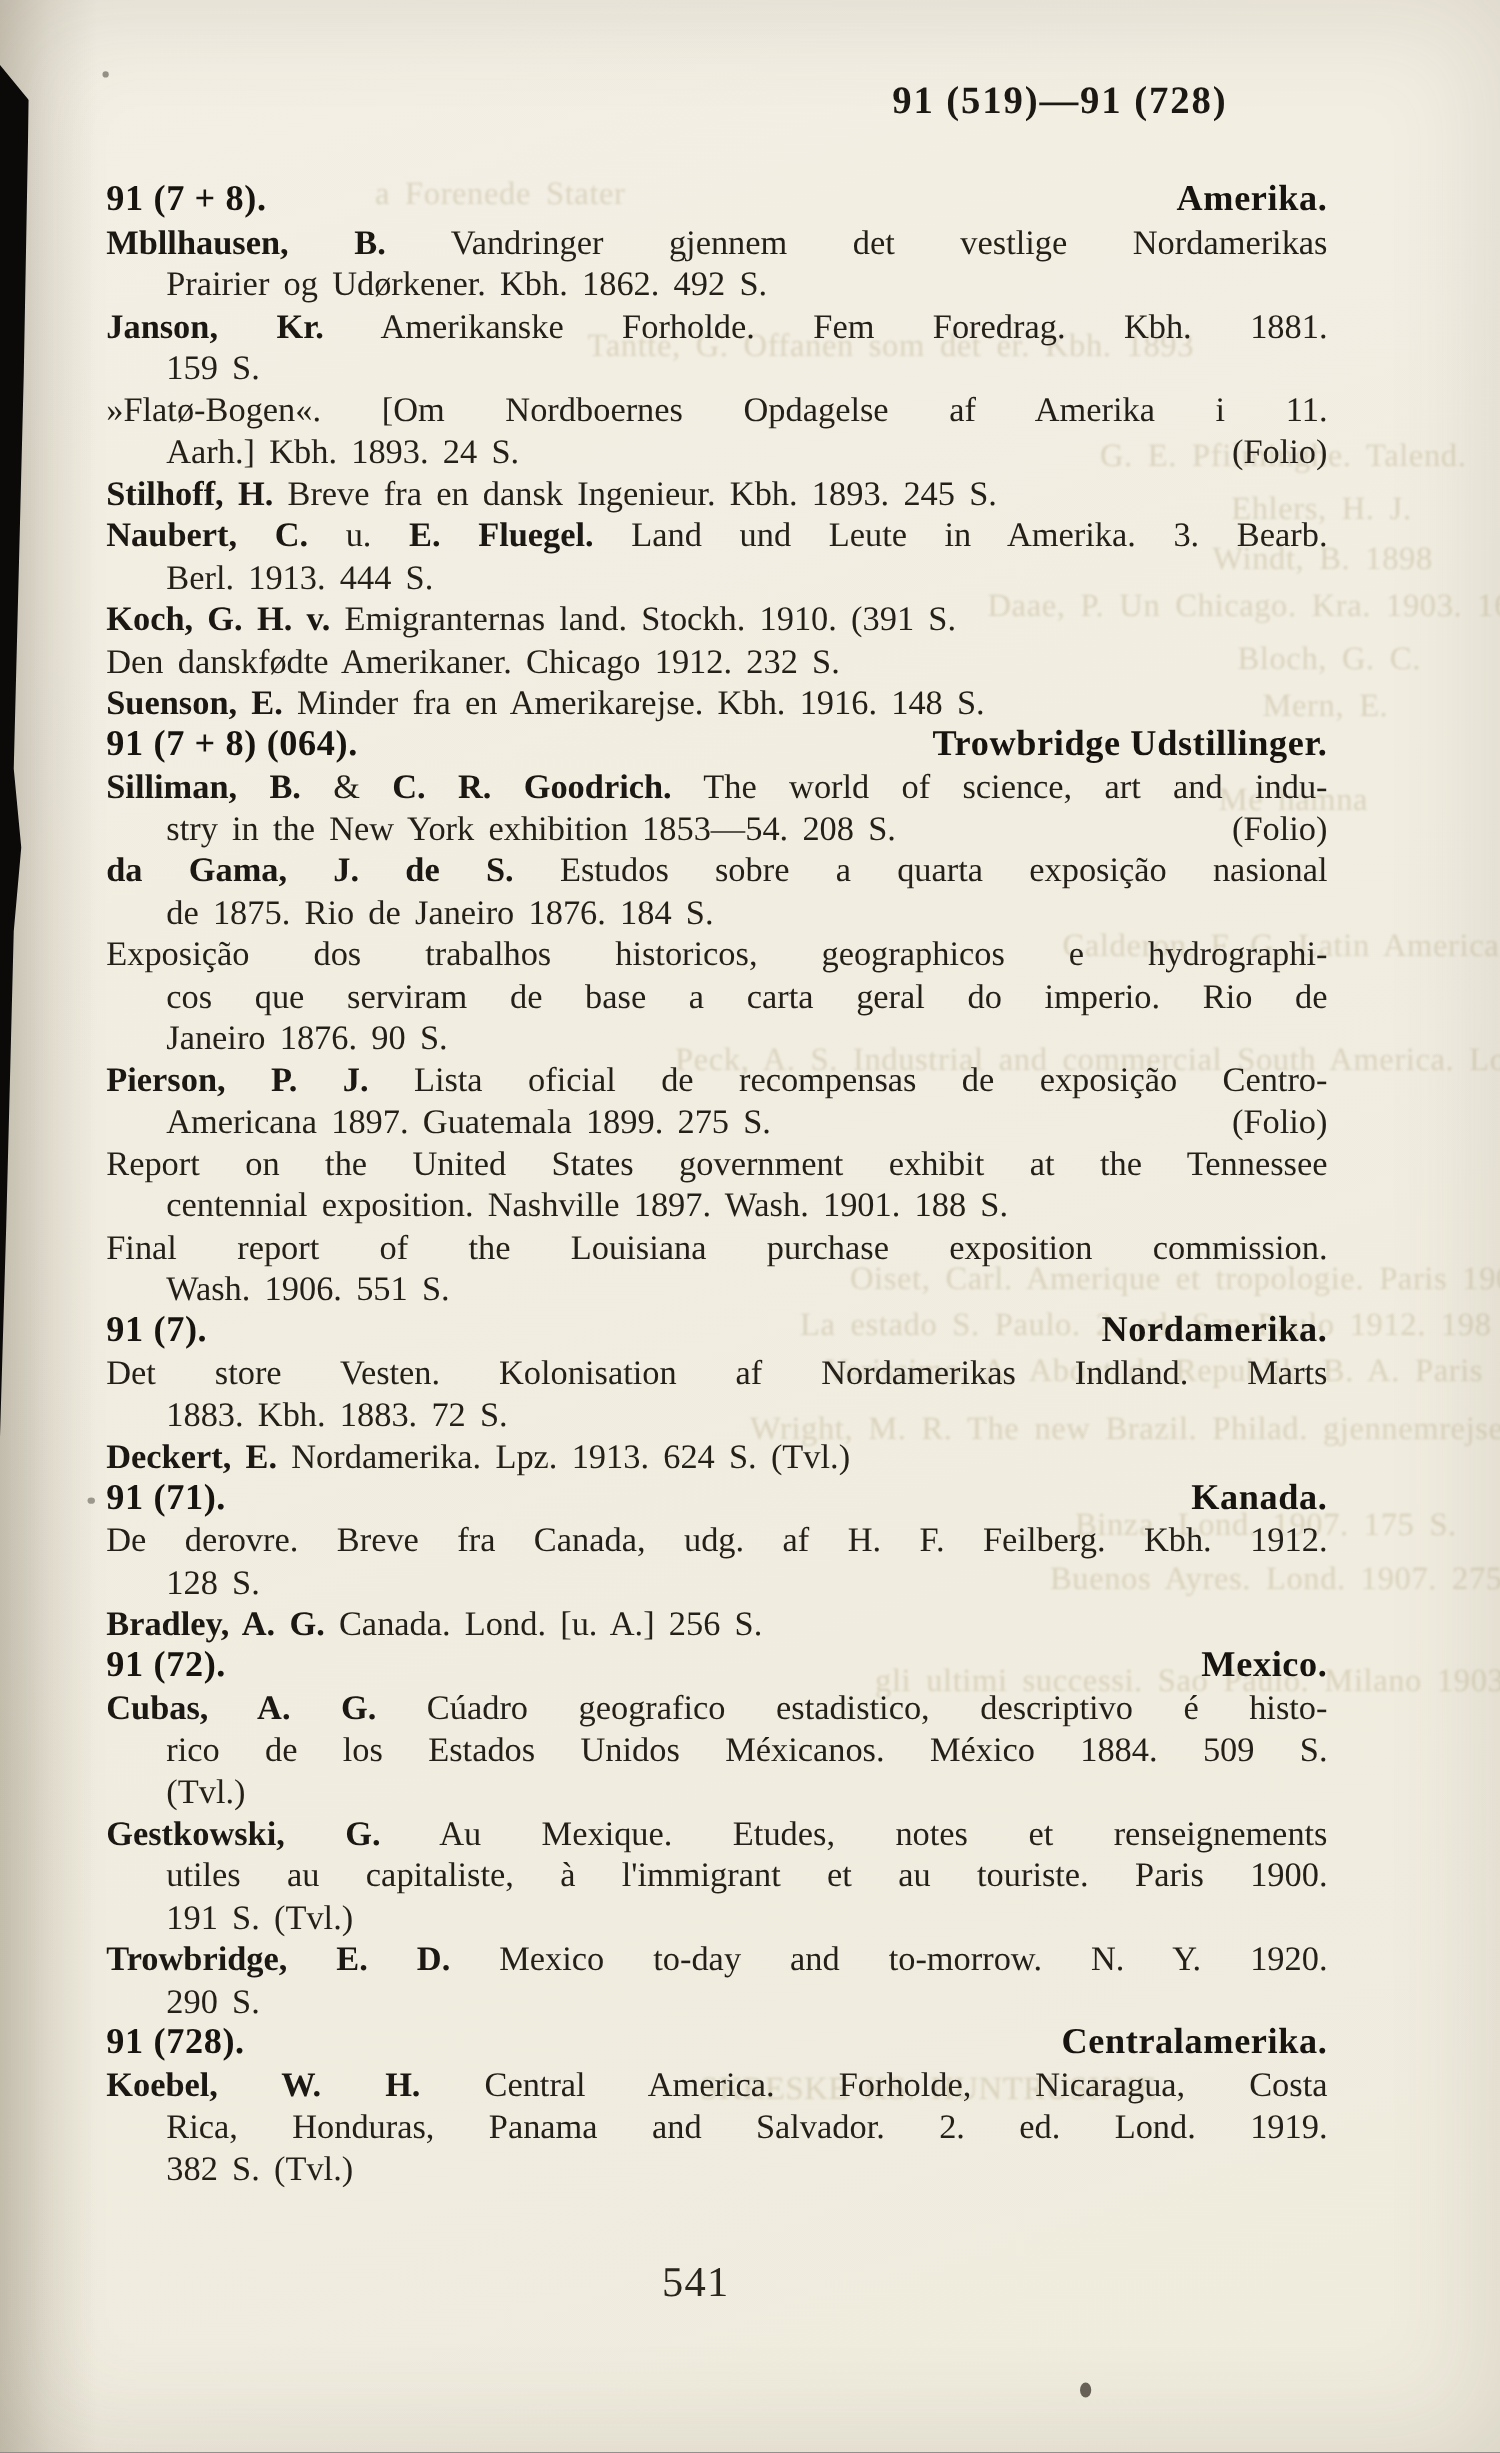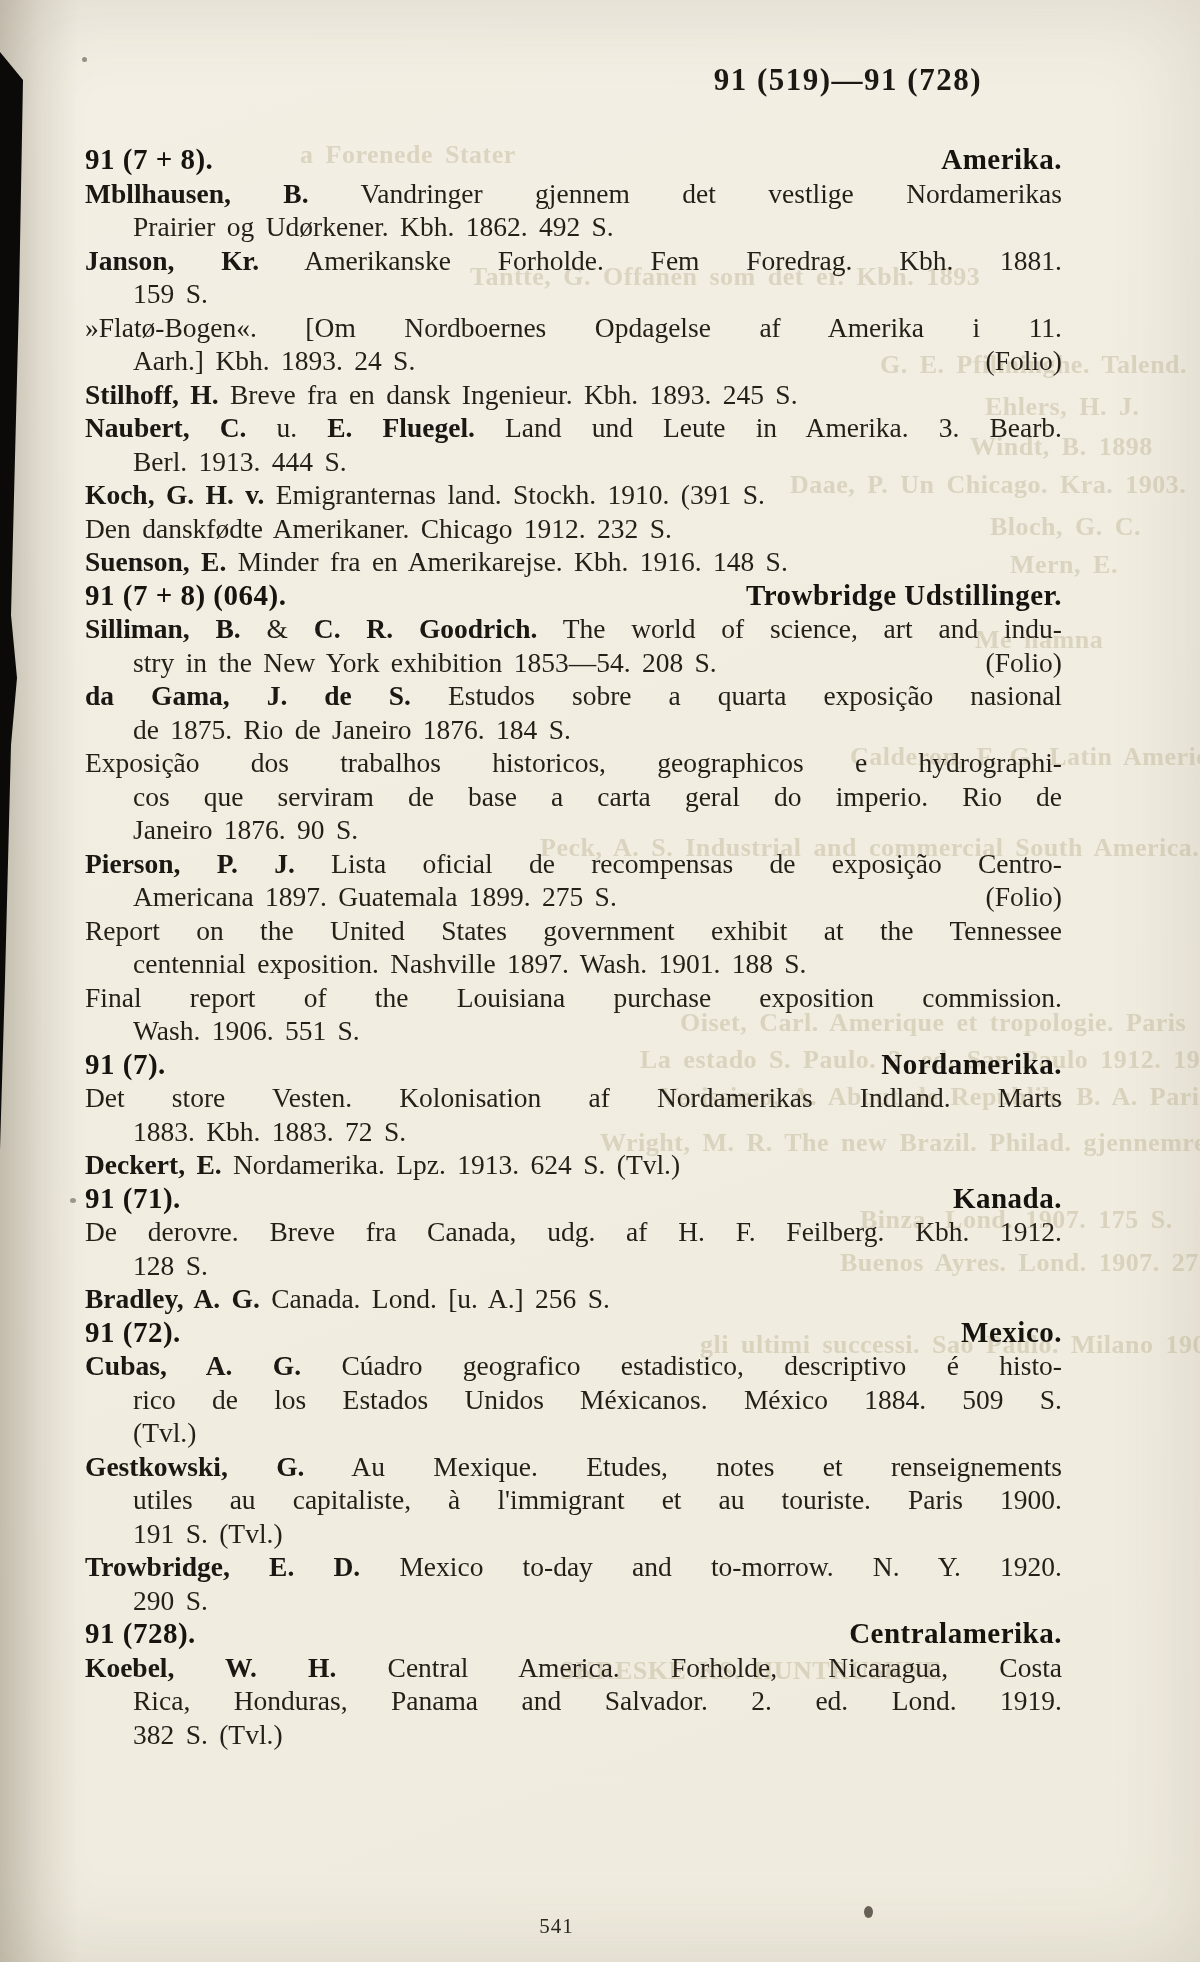--- a/index.html
+++ b/index.html
@@ -39,27 +39,27 @@
   .cat-line.just{text-align:justify;text-align-last:justify;}
   .cat-line.indent{padding-left:48px;}
   .cat-line.flexline{display:flex;justify-content:space-between;align-items:baseline;text-align:left;gap:24px;}
   .section-row{
     display:flex;justify-content:space-between;align-items:baseline;
     height:33.5px;line-height:33.5px;
     font-size:29px;font-weight:bold;color:#171410;
     letter-spacing:0.5px;
   }
   .page-number{
-    position:absolute;top:1914px;left:68px;width:977px;
-    text-align:center;font-size:21px;color:#2a251d;letter-spacing:1px;
+    position:absolute;top:1808px;left:68px;width:977px;
+    text-align:center;font-size:34px;color:#2a251d;letter-spacing:1px;
   }
   .bleed-layer{position:absolute;left:0;top:0;width:100%;height:100%;pointer-events:none;}
   .ghost{
     position:absolute;white-space:nowrap;
-    font-weight:bold;font-size:26px;
+    font-weight:normal;font-size:26px;
     color:rgba(164,152,112,0.30);
     filter:blur(0.7px);
     letter-spacing:0.5px;word-spacing:5px;
   }
   .speck{position:absolute;background:#3a332a;border-radius:50%;}
   .speck.s1{left:864px;top:1906px;width:9px;height:12px;opacity:.75;}
   .speck.s2{left:82px;top:57px;width:5px;height:5px;opacity:.5;}
   .speck.s3{left:70px;top:1198px;width:6px;height:5px;opacity:.45;}
 </style>
 </head>

